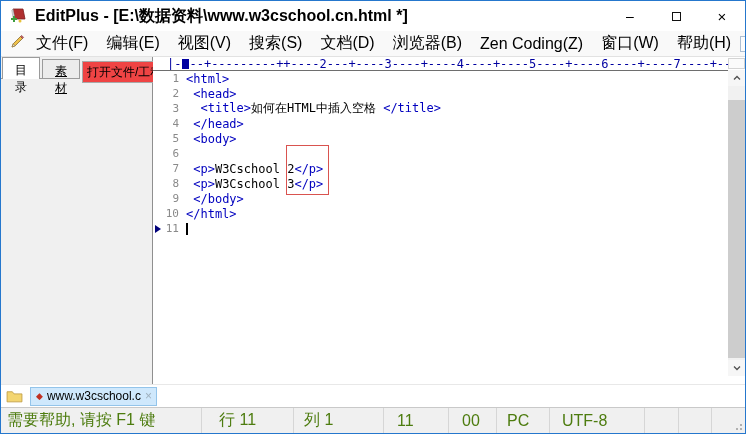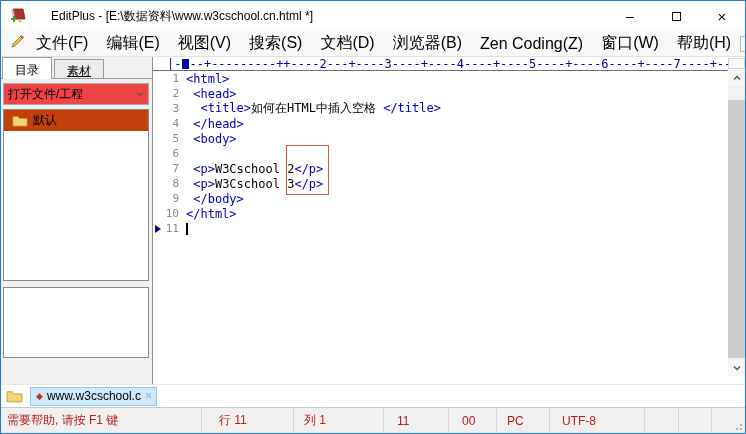--- a/index.html
+++ b/index.html
@@ -5,21 +5,21 @@
   * { margin:0; padding:0; box-sizing:border-box; }
   html,body { background:#fff; }
   body { font-family:"Liberation Sans", sans-serif; }
 
   .window { width:746px; height:434px; border:1px solid #2577cd; background:#fff;
             display:flex; flex-direction:column; overflow:hidden; position:relative; }
 
   
   .titlebar { height:30px; display:flex; align-items:center; background:#fff; flex:0 0 auto; }
   .app-icon { width:18px; height:16px; margin-left:8px; position:relative; flex:0 0 auto; }
-  .title-text { font-size:12px; color:#000; margin-left:24px; white-space:nowrap; }
+  .title-text { font-size:16px; color:#000; margin-left:8px; white-space:nowrap;font-weight:bold; }
   .win-controls { margin-left:auto; display:flex; height:100%; }
   .win-btn { width:46px; height:100%; display:flex; align-items:center; justify-content:center; color:#000; }
   .glyph-min { font-size:14px; line-height:10px; }
   .box-max { width:9px; height:9px; border:1px solid #111; }
   .glyph-close { font-size:15px; }
 
   
   .menubar { height:26px; display:flex; align-items:center; background:#f9f9f9;
              border-bottom:1px solid #e2e2e2; flex:0 0 auto; }
   .doc-icon { margin:0 2px 0 8px; flex:0 0 auto; }
@@ -29,21 +29,21 @@
              display:flex; align-items:center; justify-content:center; font-size:10px; }
   .mdi-restore { width:8px; height:7px; border:1px solid #444; position:relative; background:#fdfdfd; }
   .mdi-restore::before { content:""; position:absolute; left:2px; top:-3px; width:8px; height:7px;
              border:1px solid #444; border-bottom:none; border-left:none; }
 
   
   .main { flex:1 1 auto; display:flex; min-height:0; }
 
   
   .sidebar { width:152px; background:#f0f0f0; border-right:1px solid #8f8f8f;
-             display:flex; flex-direction:column; flex:0 0 auto; }
+             display:flex; flex-direction:row; flex:0 0 auto; }
   .side-tabs { display:flex; height:22px; align-items:flex-end; padding-left:1px; border-bottom:1px solid #9b9b9b; }
   .side-tab { font-size:12px; padding:3px 12px 3px; border:1px solid #9b9b9b; border-bottom:none;
               background:#ececec; color:#000; position:relative; }
   .side-tab.active { background:#fff; height:22px; z-index:2; margin-bottom:-1px; padding-top:4px; }
   .side-tab.inactive { height:19px; margin-left:2px;text-decoration:underline; }
   .dropdown { height:22px; margin:4px 3px 2px 2px; border:1px solid #a9a9a9; background:#ef4444;
               display:flex; align-items:center; font-size:12px; color:#000; padding:0 4px; }
   .dropdown .dd-label { flex:1 1 auto; white-space:nowrap; overflow:hidden; }
   .tree-panel { margin:2px 3px 0 2px; height:172px; border:1px solid #8a8a8a; background:#fff; overflow:hidden; }
   .tree-item { height:21px; display:flex; align-items:center; font-size:12px; color:#000; padding-left:8px; gap:5px; }
@@ -85,21 +85,21 @@
   .file-tab { margin-left:7px; height:19px; display:flex; align-items:center; background:#cfe8fc;
               border:1px solid #93c4ea; padding:0 4px 0 5px; gap:4px; }
   .file-tab .diamond { color:#c03022; font-size:9px; line-height:9px; }
   .file-tab .tab-label { font-size:12px; color:#000; white-space:nowrap; }
   .file-tab .tab-close { color:#9fb0bd; font-size:12px; }
 
   
   .statusbar { height:26px; background:#f0f0f0; border-top:1px solid #c9c9c9;
                display:flex; align-items:stretch; flex:0 0 auto; position:relative; }
   .status-cell { border-right:1px solid #d6d6d6; display:flex; align-items:center;
-                 font-size:12px; color:#b91c1c; white-space:nowrap; overflow:hidden;text-align:center; }
+                 font-size:16px; color:#4d7c0f; white-space:nowrap; overflow:hidden;text-align:center; }
   .status-cell:nth-child(1) { flex:1 1 auto; padding-left:6px; }
   .status-cell:nth-child(2) { width:92px; padding-left:17px; }
   .status-cell:nth-child(3) { width:90px; padding-left:10px; }
   .status-cell:nth-child(4) { width:65px; padding-left:13px; }
   .status-cell:nth-child(5) { width:48px; padding-left:13px; }
   .status-cell:nth-child(6) { width:53px; padding-left:10px; }
   .status-cell:nth-child(7) { width:95px; padding-left:12px; }
   .status-cell:nth-child(8) { width:34px; }
   .status-cell:nth-child(9) { width:33px; }
   .status-cell:nth-child(10){ width:33px; border-right:none; }

